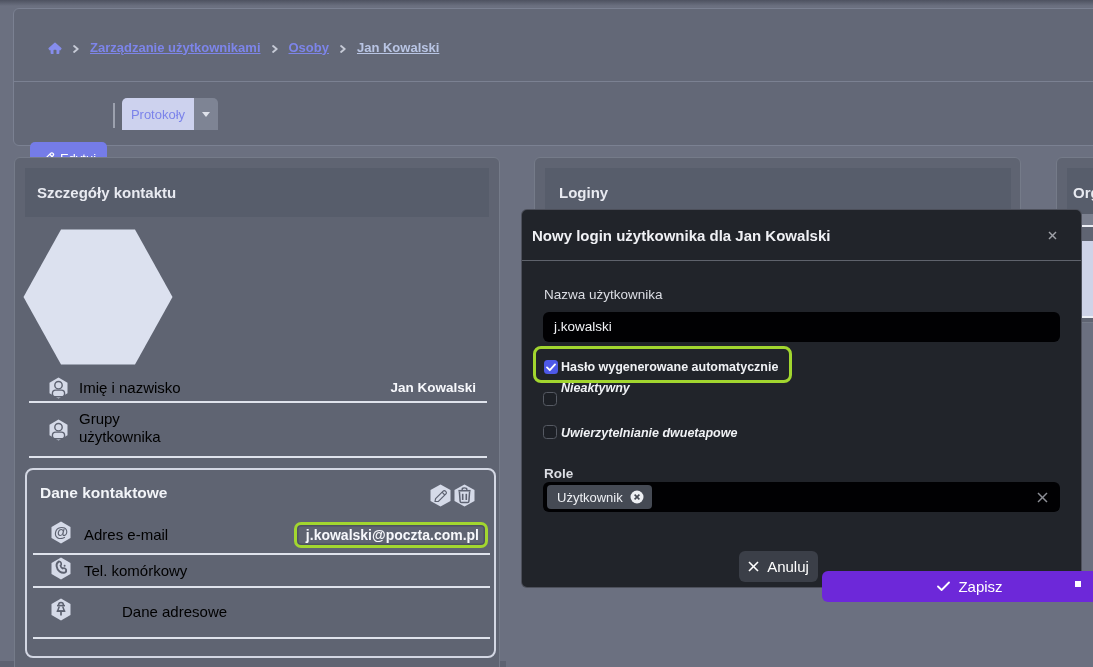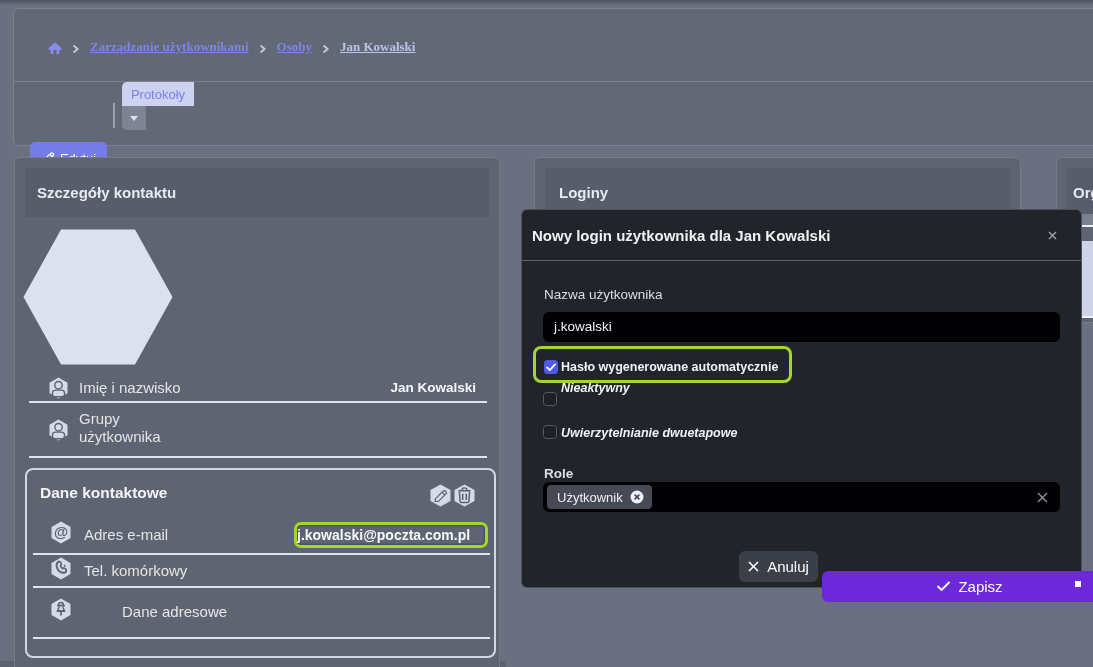--- a/index.html
+++ b/index.html
@@ -7,47 +7,47 @@
   body { position:relative; background:#6b7080; font-family:"Liberation Sans", sans-serif; }
   .abs { position:absolute; }
   .topfade { left:0; top:0; width:1093px; height:6px;
     background:linear-gradient(to bottom, rgba(42,46,58,.45), rgba(42,46,58,0)); }
 
   
   .crumbcard { left:13px; top:8px; width:1100px; height:138px;
     background:#636877; border:1px solid #7b8192; border-radius:6px; }
   .crumbdiv { left:13px; top:81px; width:1100px; height:1px; background:#7b8192; }
 
-  .crumbs { left:48px; top:40px; height:14px; display:flex; align-items:center;font-family:Liberation Serif, serif; }
+  .crumbs { left:48px; top:40px; height:14px; display:flex; align-items:center; }
   .crumbs a { text-decoration:underline; font-weight:bold; font-size:13px; color:#7d85ea; }
   .crumbs a.cur { color:#b9c5e4; }
   .chev { margin:0 11px; }
 
   .btn { display:inline-flex; align-items:center; justify-content:center;
     border-radius:5px; font-size:13px; color:#fff;margin-top:44px; }
   .btn-edit { left:30px; top:98px; width:77px; height:32px; background:#757ce8; gap:5px; }
   .btnsep { left:113px; top:103px; width:2px; height:25px; background:rgba(175,180,192,.75); }
-  .btn-proto { left:122px; top:82px; width:96px; height:48px; border-radius:5px; overflow:hidden; display:flex;flex-direction:column; }
+  .btn-proto { left:122px; top:98px; width:96px; height:48px; border-radius:5px; overflow:hidden; display:flex; }
   .btn-proto .seg1 { width:72px; height:32px; background:#cdd2ee; color:#7b83ea; font-size:13px;
      display:flex; align-items:center; justify-content:center; }
   .btn-proto .seg2 { width:24px; height:32px; background:#7e8494; display:flex; align-items:center; justify-content:center; }
   .caret { width:0; height:0; border-left:4.5px solid transparent; border-right:4.5px solid transparent;
      border-top:5.5px solid #dfe2ea; }
 
   
   .panel { background:#5f6472; border:1px solid #757b89; border-radius:6px; }
   .phead { position:absolute; left:10px; top:10px; height:49px; background:#575d6b;
      font-weight:bold; font-size:15px; color:#e8eaf1; line-height:49px; }
 
   .p-left  { left:14px; top:157px; width:486px; height:520px; }
   .p-mid   { left:534px; top:157px; width:487px; height:300px; }
   .p-right { left:1056px; top:157px; width:120px; height:166px; }
 
   
-  .rowlabel { font-size:15px; color:#e5e5e5; }
+  .rowlabel { font-size:15px; color:#000000; }
   .divline { position:absolute; height:1.5px; background:#dfe3ec; }
 
   .danebox { position:absolute; left:10px; top:310px; width:471px; height:190px;
      border:2px solid #d3d7e3; border-radius:8px; }
 
   .greenbox { border:3px solid #a2d62f; }
 
   
   .modal { left:521px; top:209px; width:561px; height:379px; background:#21242a;
      border-radius:6px; border:1px solid rgba(130,135,150,.45); }
@@ -153,21 +153,21 @@
         <path d="M5.4 7.5 L6.1 17.2 Q6.2 18.6 7.6 18.6 H13.4 Q14.8 18.6 14.9 17.2 L15.6 7.5" fill="none" stroke="#5d6271" stroke-width="1.5"></path>
         <line x1="8.7" y1="9.8" x2="8.7" y2="16" stroke="#5d6271" stroke-width="1.6"></line>
         <line x1="12.3" y1="9.8" x2="12.3" y2="16" stroke="#5d6271" stroke-width="1.6"></line>
       </svg>
 
       <svg class="abs" style="left:24px; top:51px;" width="20" height="23" viewBox="0 0 20 23">
         <polygon points="10,0.5 19.5,6 19.5,17 10,22.5 0.5,17 0.5,6" fill="#d5dae8"></polygon>
         <text x="10" y="16" text-anchor="middle" font-family="Liberation Sans" font-size="14.5" font-weight="bold" fill="#5d6271">@</text>
       </svg>
       <div class="abs rowlabel" style="left:57px; top:56px;">Adres e-mail</div>
-      <div class="abs greenbox" style="left:267px; top:52px; width:194px; height:26px; border-radius:7px; display:flex; align-items:center; padding-right:6px; box-shadow: inset 0 0 0 1.5px rgba(73,78,94,.85);">
+      <div class="abs greenbox" style="left:267px; top:52px; width:194px; height:26px; border-radius:7px; display:flex; align-items:center; justify-content:flex-end; padding-right:6px; box-shadow: inset 0 0 0 1.5px rgba(73,78,94,.85);">
         <span style="font-size:14px; font-weight:bold; color:#f7f8fc;">j.kowalski@poczta.com.pl</span>
       </div>
       <div class="divline" style="left:6px; top:83px; width:457px;"></div>
 
       <svg class="abs" style="left:24px; top:87px;" width="20" height="23" viewBox="0 0 20 23">
         <polygon points="10,0.5 19.5,6 19.5,17 10,22.5 0.5,17 0.5,6" fill="#d5dae8"></polygon>
         <path d="M7.8 4.6 Q5.2 6.2 5.6 9.2 Q6 12.4 8.6 14.4 Q11 16.2 13.8 15.6 Q15.4 15.2 15 13.6" fill="none" stroke="#5d6271" stroke-width="1.9" stroke-linecap="round"></path>
         <path d="M7.8 4.6 Q9.4 4.2 9.9 5.6 L10.3 6.9 Q10.6 7.9 9.4 8.5 Q9.9 10.6 11.7 11.6 Q12.6 10.7 13.5 11.2 L14.6 12 Q15.8 12.9 15 13.6" fill="none" stroke="#5d6271" stroke-width="1.6" stroke-linejoin="round"></path>
         <circle cx="13.6" cy="8.8" r="1" fill="#5d6271"></circle>
       </svg>

